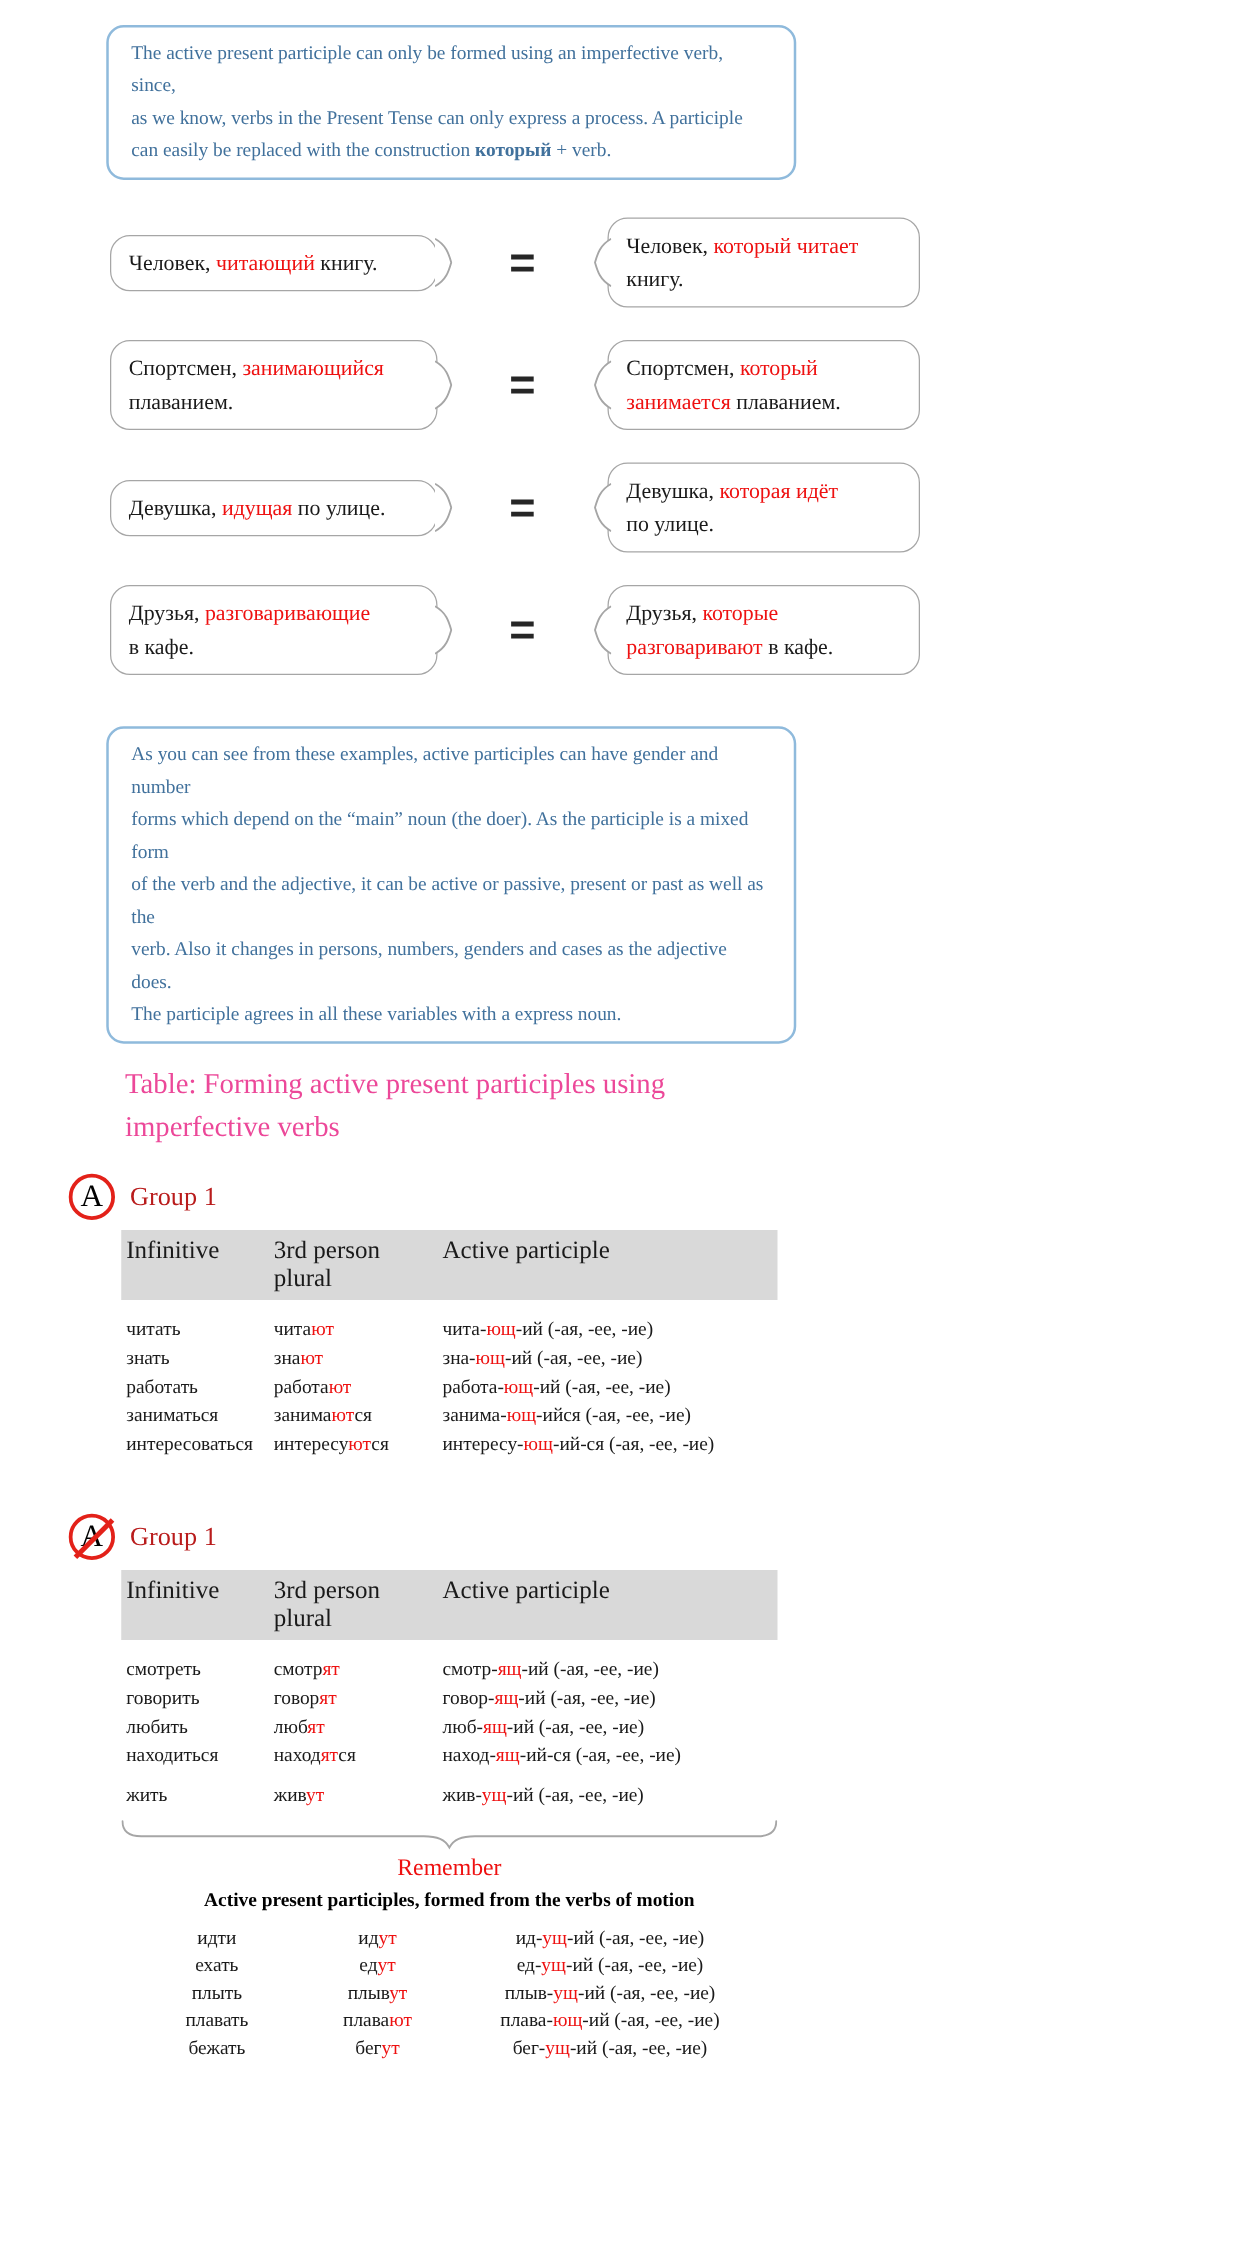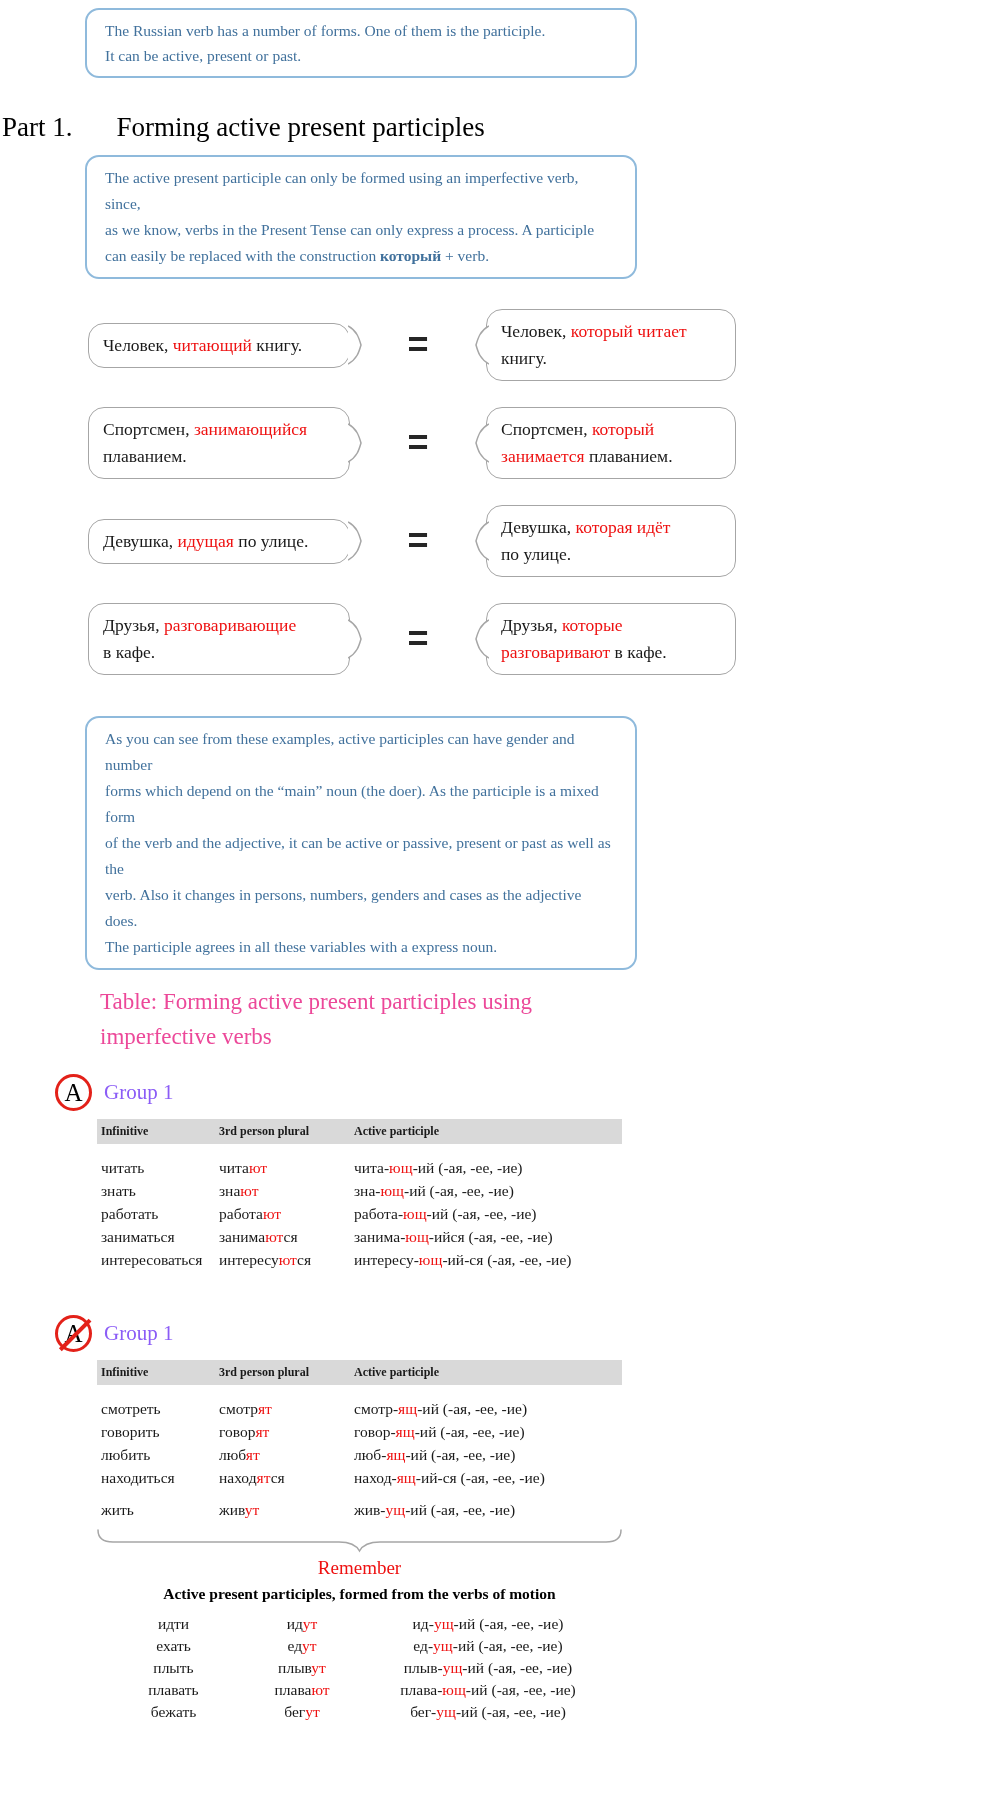--- a/index.html
+++ b/index.html
@@ -48,53 +48,45 @@
   
   .table-heading{margin:14px 0 0 100px;width:480px;font-size:23px;line-height:35px;color:#ec4899;}
   .group{margin-top:44px;}
   .group.first{margin-top:20px;}
   .group-header{display:flex;align-items:center;gap:12px;margin-left:55px;}
   .badge{position:relative;width:37px;height:37px;border:3.5px solid var(--badge-red);
          border-radius:50%;display:flex;align-items:center;justify-content:center;
          font-size:25px;color:#000;flex:0 0 auto;background:#fff;}
   .badge.crossed::after{content:"";position:absolute;left:-4px;top:15px;width:42px;height:3.5px;
          background:var(--badge-red);transform:rotate(-45deg);}
-  .group-label{font-size:21px;color:#8b5cf6;}
+  .group-label{font-size:21px;color:#b91c1c;}
 
   
   .gtable{margin:8px 0 0 97px;width:525px;}
   .t-head{display:grid;grid-template-columns:118px 135px 1fr;background:var(--table-header-bg);
-          padding:5px 4px;font-weight:bold;font-size:12px;}
+          padding:5px 4px;font-weight:normal;font-size:20px;}
   .t-body{margin-top:12px;}
   .t-row{display:grid;grid-template-columns:118px 135px 1fr;padding:0 4px;
          font-size:15.5px;line-height:23px;}
   .t-gap{height:9px;}
 
   
   .brace{display:block;margin:8px 0 0 97px;}
   .remember{margin:2px 0 0 97px;width:525px;text-align:center;}
   .rem-title{font-size:19px;color:var(--highlight-red);line-height:26px;}
   .rem-sub{margin-top:4px;font-size:15.5px;font-weight:bold;color:#000;}
   .mtable{margin-top:10px;text-align:center;}
   .mtable .t-row{grid-template-columns:145px 112px 1fr;line-height:22px;font-size:15.5px;}
 </style>
 </head>
 <body>
 
 <div class="page">
 
-  <div class="callout">
-      <p class="cline"><span>The Russian verb has a number of forms. One of them is the participle.</span></p>
-      <p class="cline"><span>It can be active, present or past.</span></p>
-    </div>
-
-  <div class="part-heading">
-    <span class="part-label">Part 1.</span>
-    <span class="part-title">Forming active present participles</span>
-  </div>
+
 
   <div class="callout rule">
       <p class="cline"><span>The active present participle can only be formed using an imperfective verb, since,</span></p>
       <p class="cline"><span>as we know, verbs in the Present Tense can only express a process. A participle</span></p>
       <p class="cline"><span>can easily be replaced with the construction </span><span class="bold">который</span><span> + verb.</span></p>
     </div>
 
   <div class="examples">
 
     <div class="pair">

